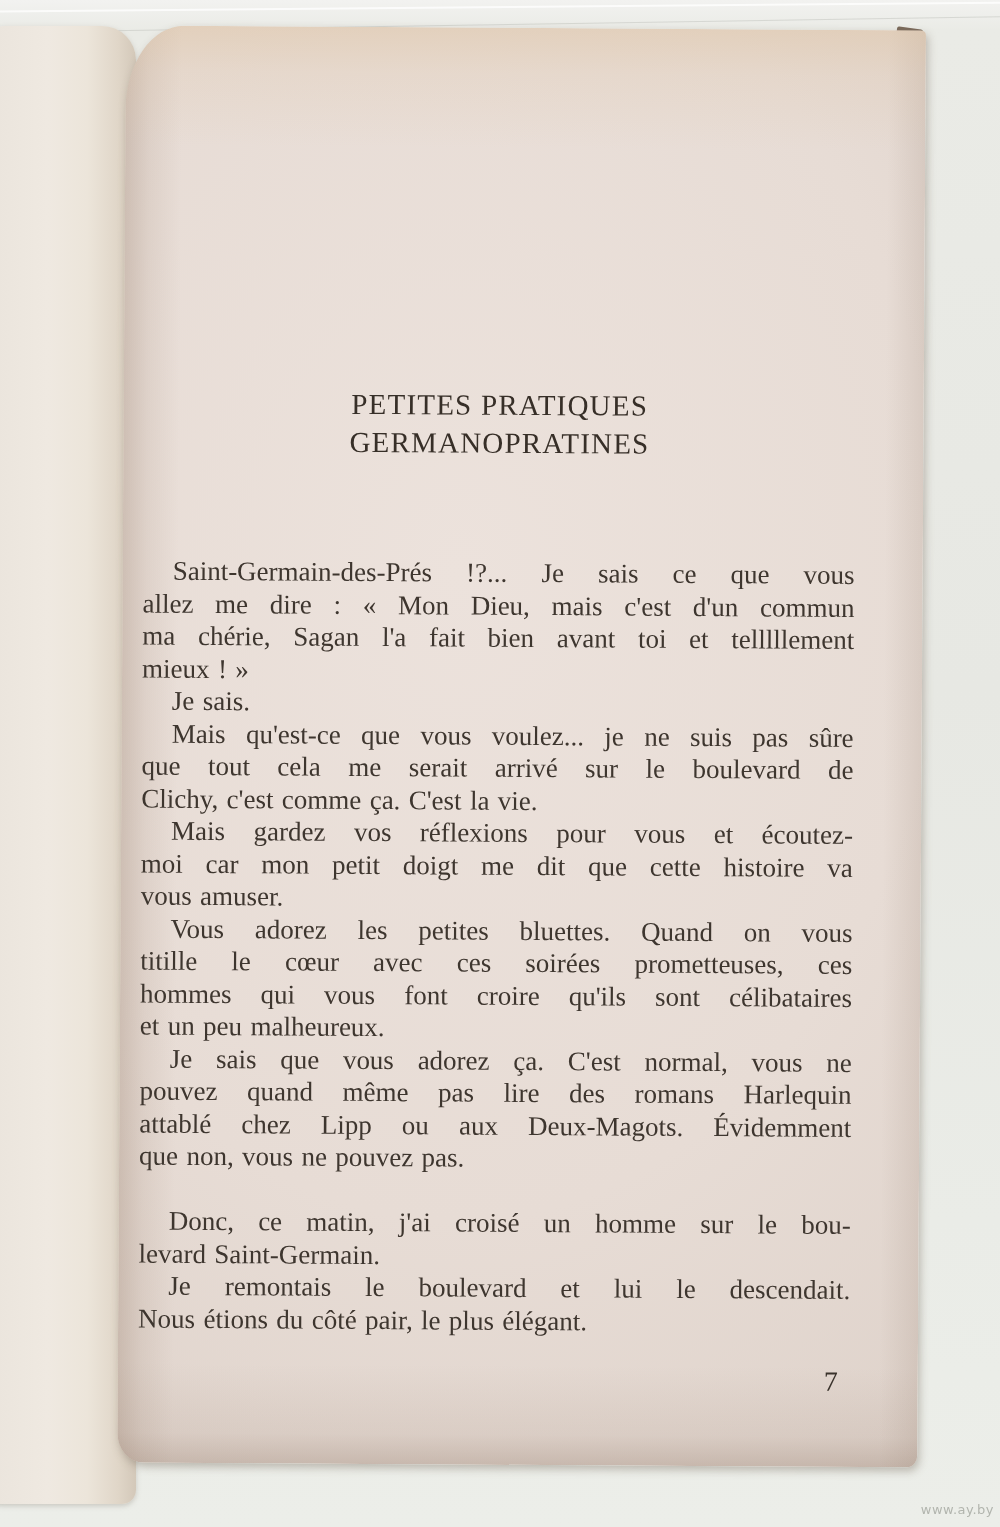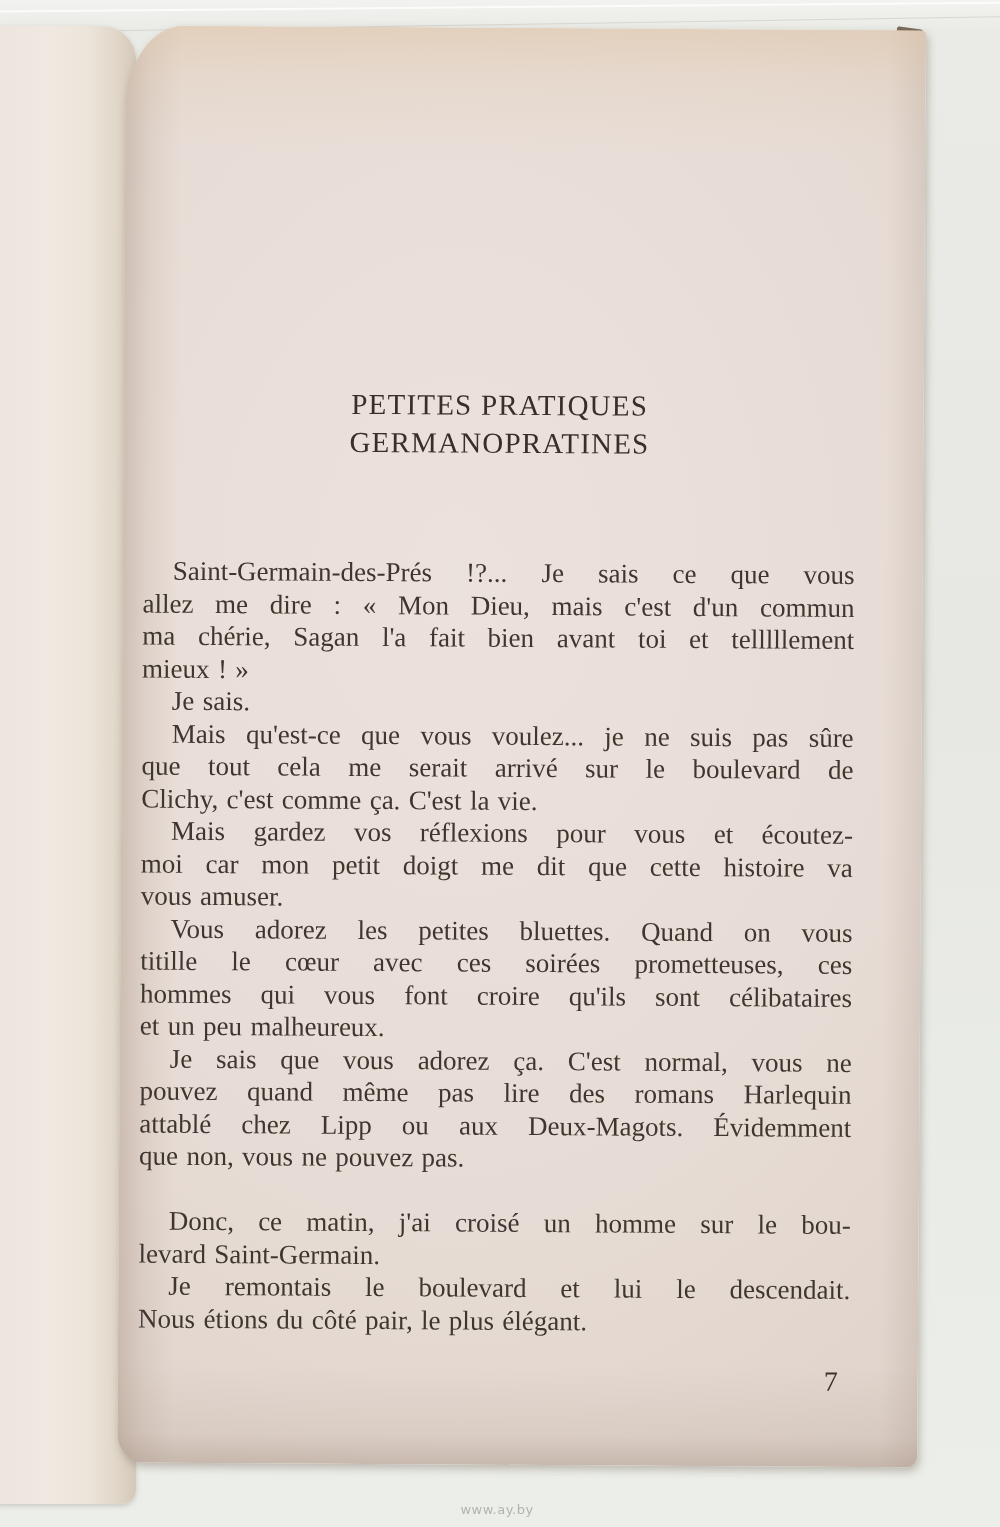--- a/index.html
+++ b/index.html
@@ -60,21 +60,21 @@
     word-spacing:.06em;
   }
   .line.indent{text-indent:30px;}
   .line.last{text-align:left;text-align-last:left;}
   .page-number{
     position:absolute;left:20px;top:1336px;width:700px;
     text-align:right;font-size:28px;color:#3a332c;
   }
   .watermark{
     position:absolute;left:0;top:1502px;width:994px;
-    text-align:center;
+    text-align:right;
     font-family:"DejaVu Sans",sans-serif;font-size:13px;
     color:#b2b5ae;letter-spacing:.5px;
   }
 </style>
 </head>
 <body>
 
 <div class="scene">
   <div class="seam-a"></div>
   <div class="seam-b"></div>

